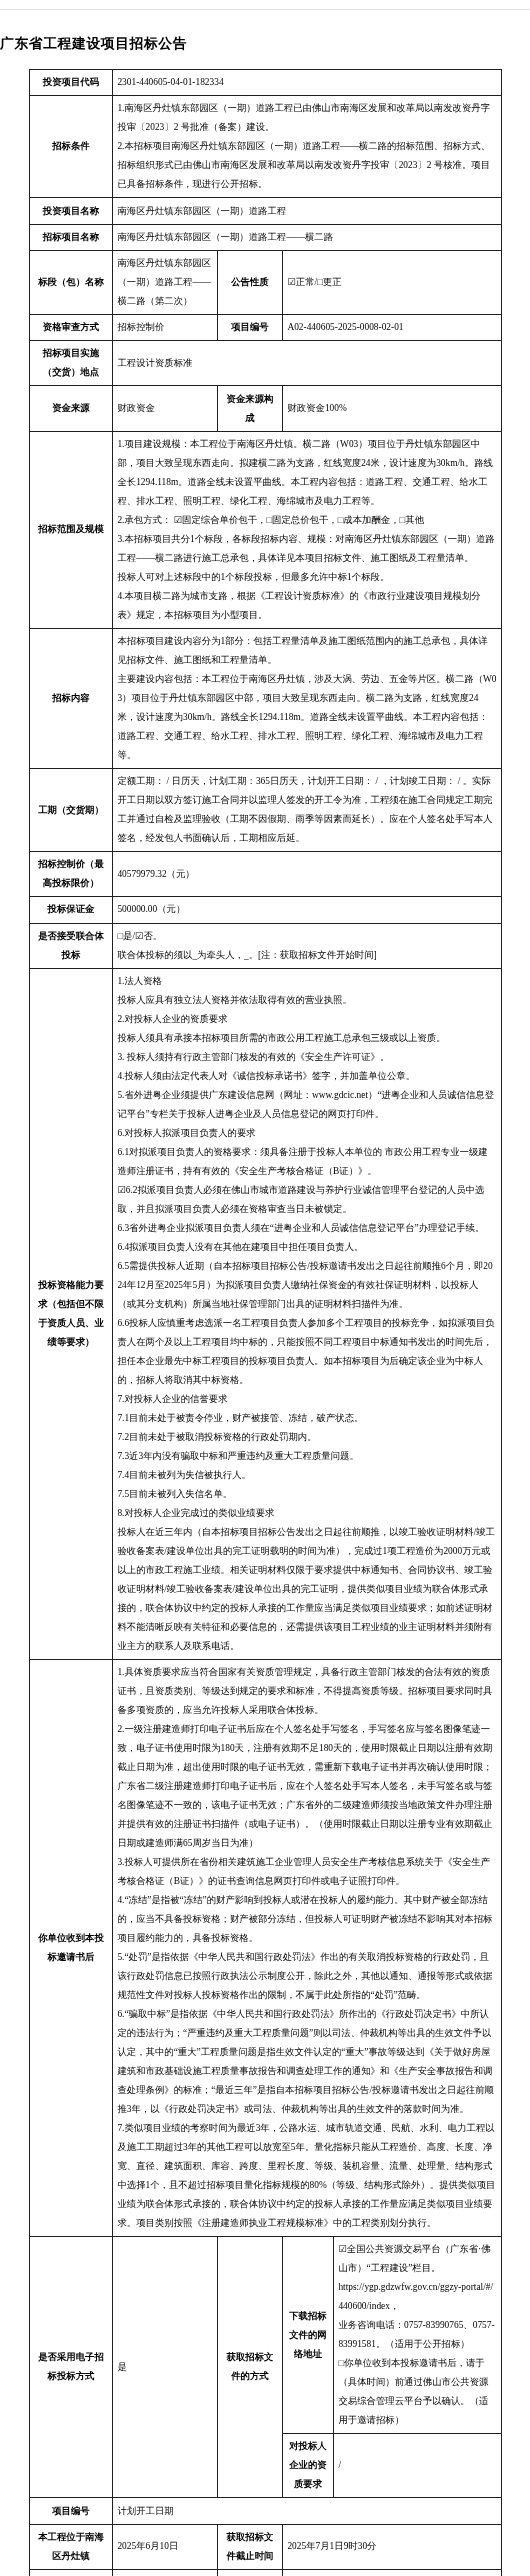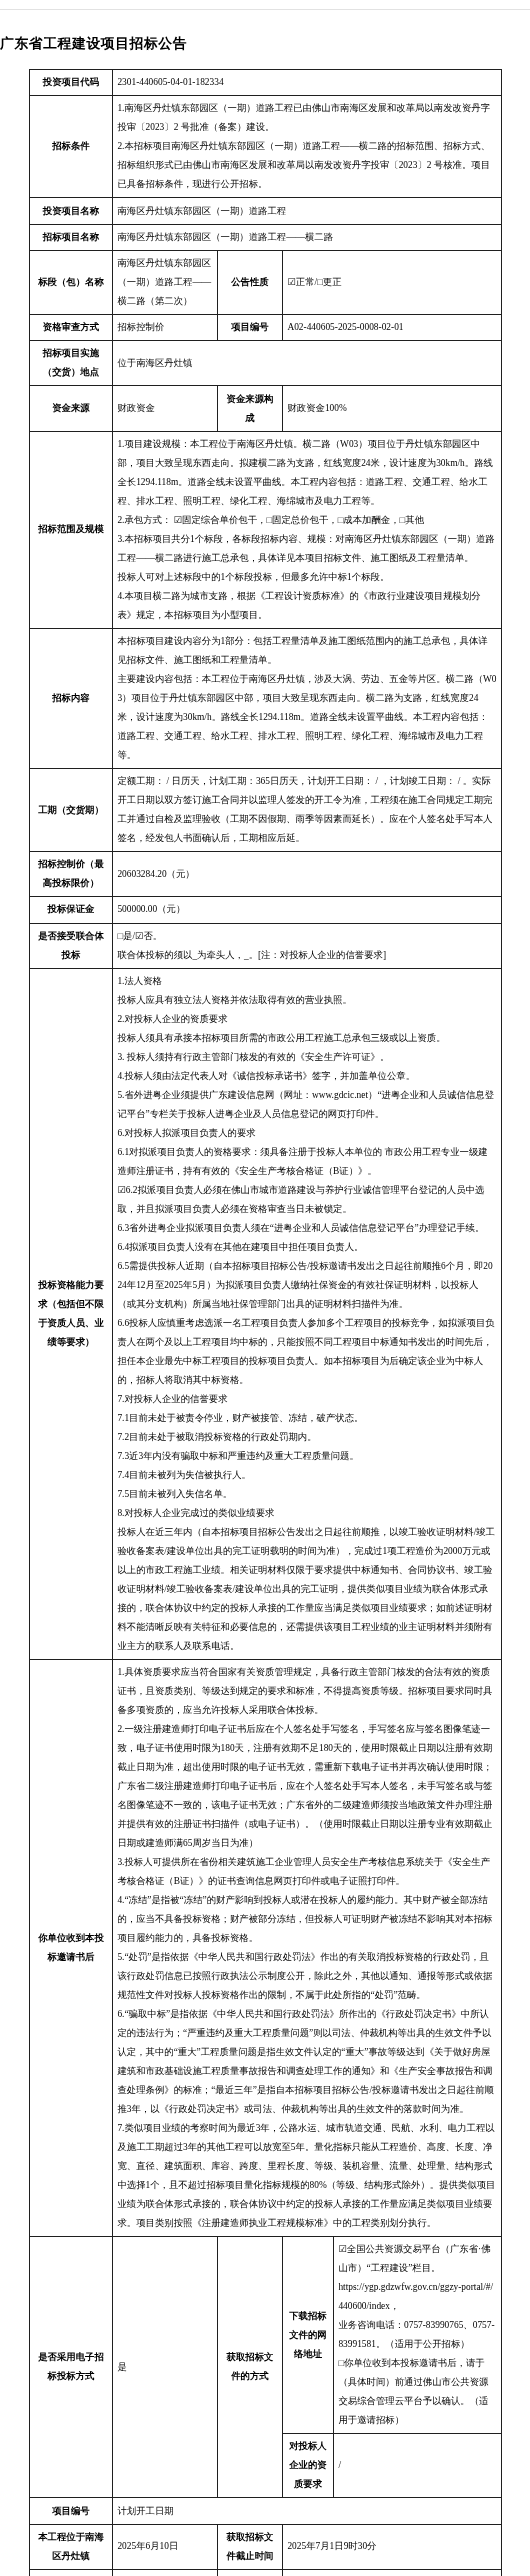--- a/index.html
+++ b/index.html
@@ -86,21 +86,21 @@
 
   <tr>
     <td class="lbl">资格审查方式</td>
     <td class="vc">招标控制价</td>
     <td class="lbl">项目编号</td>
     <td class="vc" colspan="2">A02-440605-2025-0008-02-01</td>
   </tr>
 
   <tr>
     <td class="lbl">招标项目实施（交货）地点</td>
-    <td class="vl" colspan="4">位于南海区丹灶镇</td>
+    <td class="vl" colspan="4">工程设计资质标准</td>
   </tr>
 
   <tr>
     <td class="lbl">资金来源</td>
     <td class="vl">财政资金</td>
     <td class="lbl">资金来源构成</td>
     <td class="vl" colspan="2">财政资金100%</td>
   </tr>
 
   <tr>
@@ -118,32 +118,32 @@
 主要建设内容包括：本工程位于南海区丹灶镇，涉及大涡、劳边、五金等片区。横二路（W03）项目位于丹灶镇东部园区中部，项目大致呈现东西走向。横二路为支路，红线宽度24米，设计速度为30km/h。路线全长1294.118m。道路全线未设置平曲线。本工程内容包括：道路工程、交通工程、给水工程、排水工程、照明工程、绿化工程、海绵城市及电力工程等。</td>
   </tr>
 
   <tr>
     <td class="lbl">工期（交货期）</td>
     <td class="vl" colspan="4">定额工期： / 日历天，计划工期：365日历天，计划开工日期： / ，计划竣工日期： / 。实际开工日期以双方签订施工合同并以监理人签发的开工令为准，工程须在施工合同规定工期完工并通过自检及监理验收（工期不因假期、雨季等因素而延长）。应在个人签名处手写本人签名，经发包人书面确认后，工期相应后延。</td>
   </tr>
 
   <tr>
     <td class="lbl">招标控制价（最高投标限价）</td>
-    <td class="vc" colspan="4">20603284.20（元）</td>
+    <td class="vc" colspan="4">40579979.32（元）</td>
   </tr>
 
   <tr>
     <td class="lbl">投标保证金</td>
     <td class="vc" colspan="4">500000.00（元）</td>
   </tr>
 
   <tr>
     <td class="lbl">是否接受联合体投标</td>
     <td class="vl" colspan="4">□是/☑否。
-联合体投标的须以_为牵头人，_。[注：对投标人企业的信誉要求]</td>
+联合体投标的须以_为牵头人，_。[注：获取招标文件开始时间]</td>
   </tr>
 
   <tr>
     <td class="lbl">投标资格能力要求（包括但不限于资质人员、业绩等要求）</td>
     <td class="vl" colspan="4">1.法人资格
 投标人应具有独立法人资格并依法取得有效的营业执照。
 2.对投标人企业的资质要求
 投标人须具有承接本招标项目所需的市政公用工程施工总承包三级或以上资质。
 3. 投标人须持有行政主管部门核发的有效的《安全生产许可证》。
 4.投标人须由法定代表人对《诚信投标承诺书》签字，并加盖单位公章。

